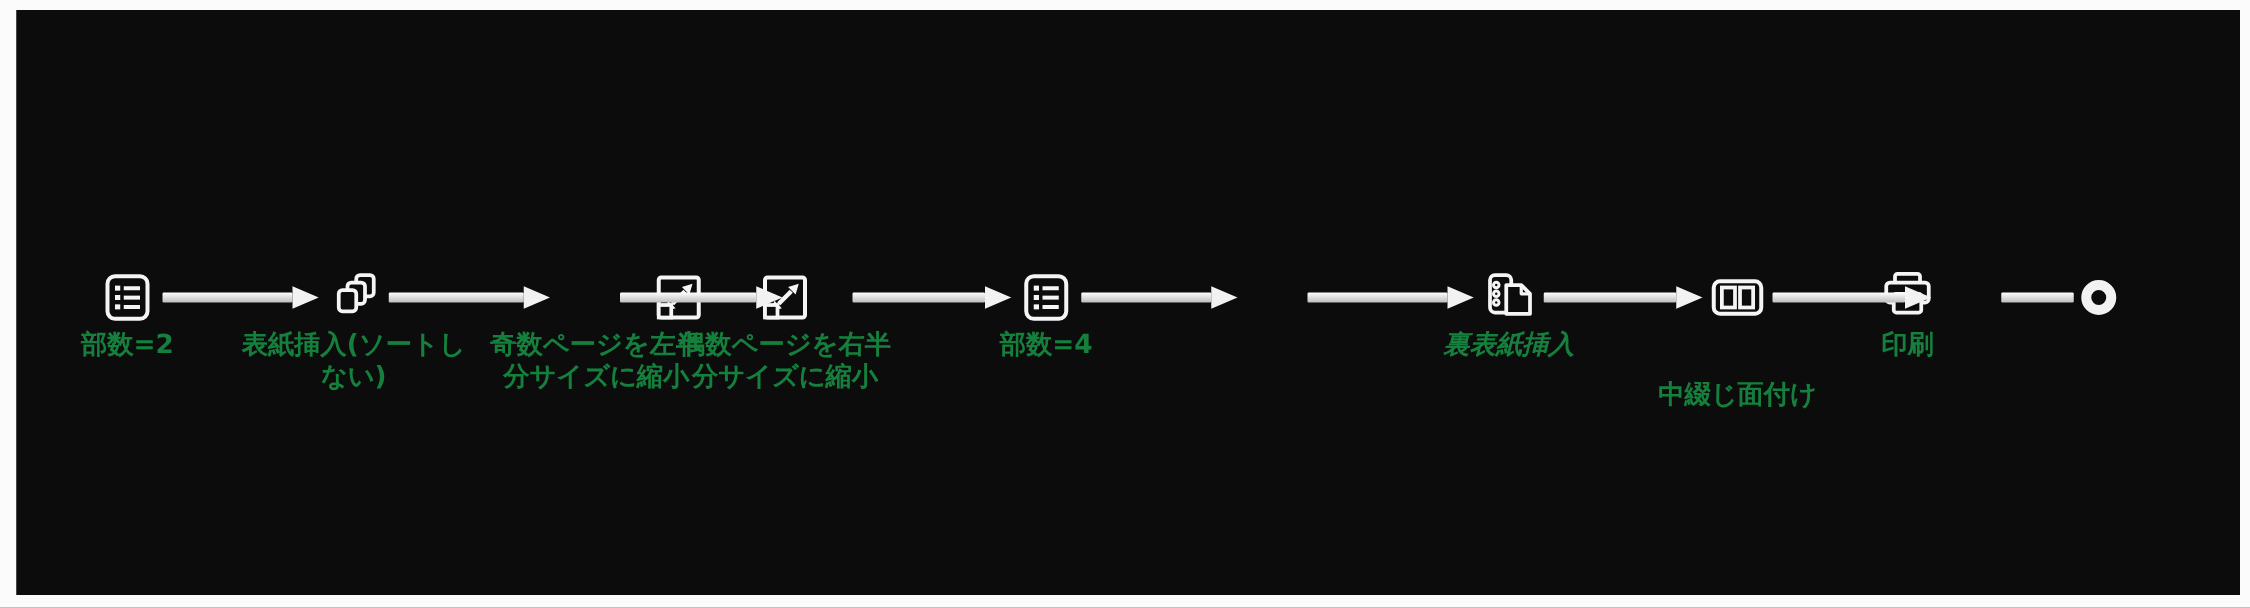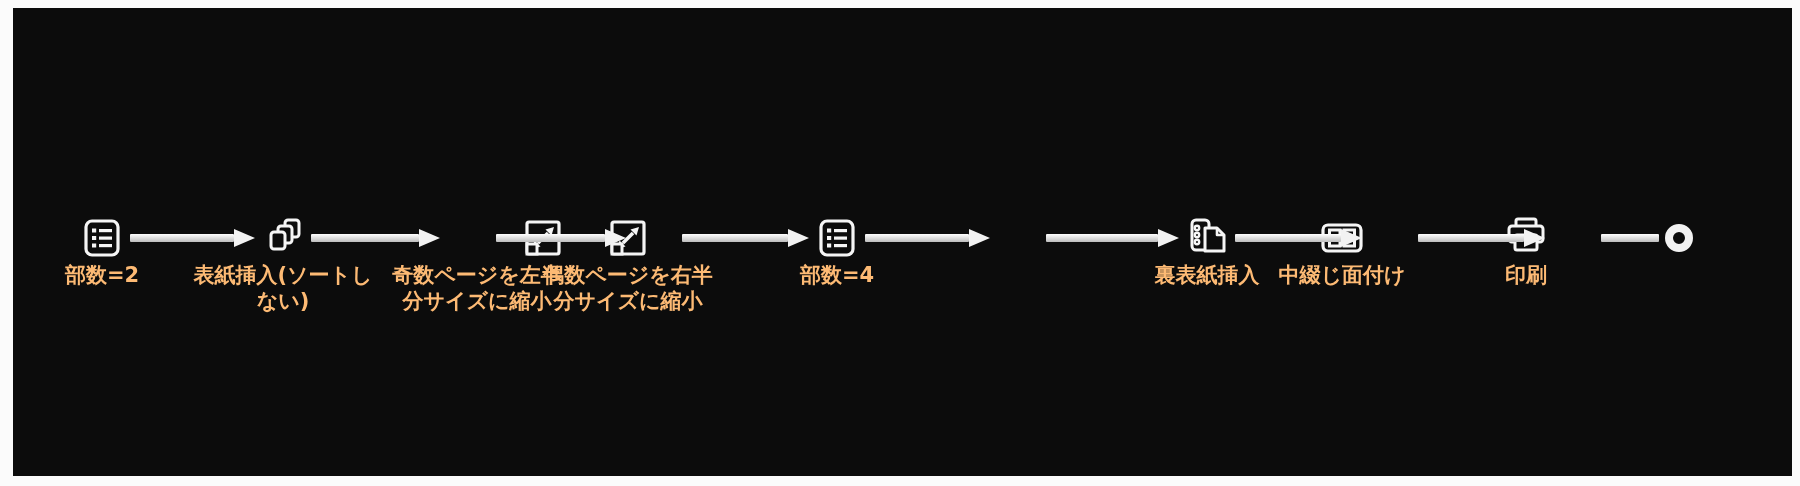--- a/index.html
+++ b/index.html
@@ -19,21 +19,21 @@
     position:absolute;top:208px;width:190px;
     display:flex;flex-direction:column;align-items:center;
     color:#ffffff;
   }
   .icon-wrap{
     height:44px;display:flex;align-items:center;justify-content:center;
   }
   .node-label{
     margin-top:2px;
     font-size:21px;font-weight:bold;line-height:26px;
-    text-align:center;color:#fdba74;
+    text-align:center;color:#15803d;
     letter-spacing:0px;
   }
   .lbl-w186{max-width:186px;}
   .lbl-w172{max-width:172px;}
   
   .arrow{
     position:absolute;top:221px;height:18px;
     display:flex;align-items:center;
   }
   .shaft{
@@ -122,35 +122,35 @@
           <rect x="10" y="18" width="4.2" height="4" fill="#f5f5f5"></rect>
             <rect x="17" y="18.5" width="13" height="3.2" fill="#f5f5f5"></rect>
           <rect x="10" y="25.5" width="4.2" height="4" fill="#f5f5f5"></rect>
             <rect x="17" y="26" width="13" height="3.2" fill="#f5f5f5"></rect>
         </svg>
       </div>
       <div class="node-label">部数=4</div>
     </div>
 
 
-    <div class="node" style="left:1099px;">
+    <div class="node" style="left:1099px;font-style:italic;">
       <div class="icon-wrap">
         <svg width="44" height="44" viewBox="0 0 44 44">
           <rect x="7" y="4" width="17" height="30" rx="4" fill="none" stroke="#f5f5f5" stroke-width="3"></rect>
           <circle cx="12" cy="12" r="2.2" fill="none" stroke="#f5f5f5" stroke-width="2.4"></circle>
           <circle cx="12" cy="19" r="2.2" fill="none" stroke="#f5f5f5" stroke-width="2.4"></circle>
           <circle cx="12" cy="26" r="2.2" fill="none" stroke="#f5f5f5" stroke-width="2.4"></circle>
           <path d="M20 12 h12 l7 7 v16 h-19 z" fill="#0c0c0c" stroke="#f5f5f5" stroke-width="3" stroke-linejoin="round"></path>
           <path d="M32 12 v7 h7" fill="none" stroke="#f5f5f5" stroke-width="2.6" stroke-linejoin="round"></path>
         </svg>
       </div>
       <div class="node-label">裏表紙挿入</div>
     </div>
 
-    <div class="node" style="left:1234px;">
+    <div class="node" style="left:1282px;gap:40px;">
       <div class="icon-wrap">
         <svg width="44" height="40" viewBox="0 0 44 40">
           <rect x="3" y="7" width="38" height="26" rx="5" fill="none" stroke="#f5f5f5" stroke-width="3.2"></rect>
           <rect x="9.5" y="12" width="10.5" height="16" fill="none" stroke="#f5f5f5" stroke-width="3"></rect>
           <rect x="24" y="12" width="10.5" height="16" fill="none" stroke="#f5f5f5" stroke-width="3"></rect>
         </svg>
       </div>
       <div class="node-label">中綴じ面付け</div>
     </div>
 

